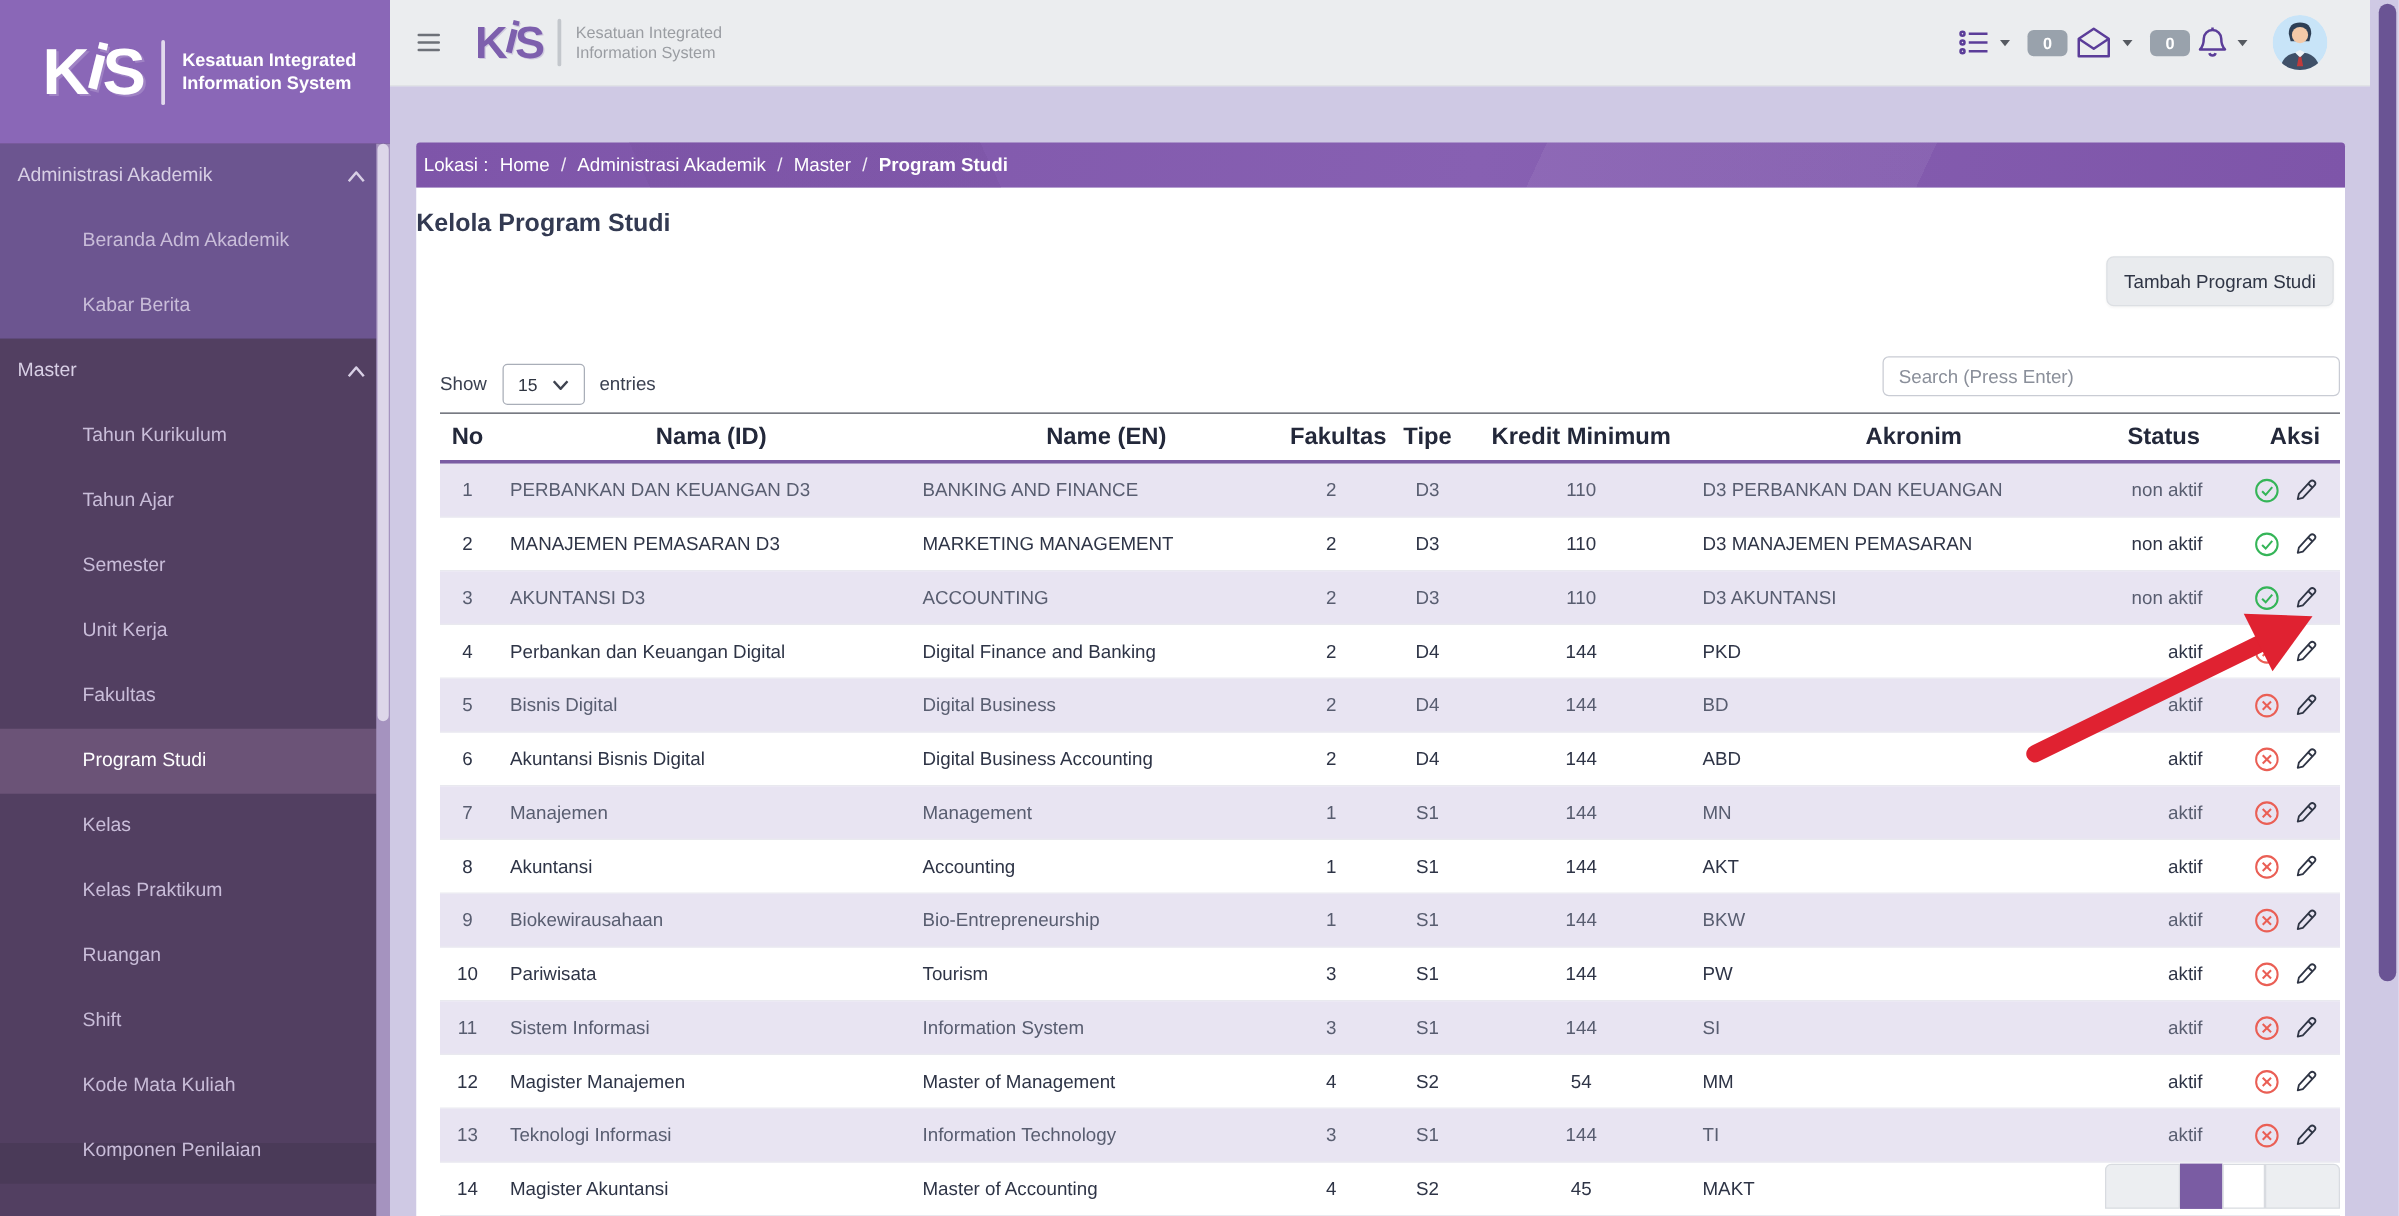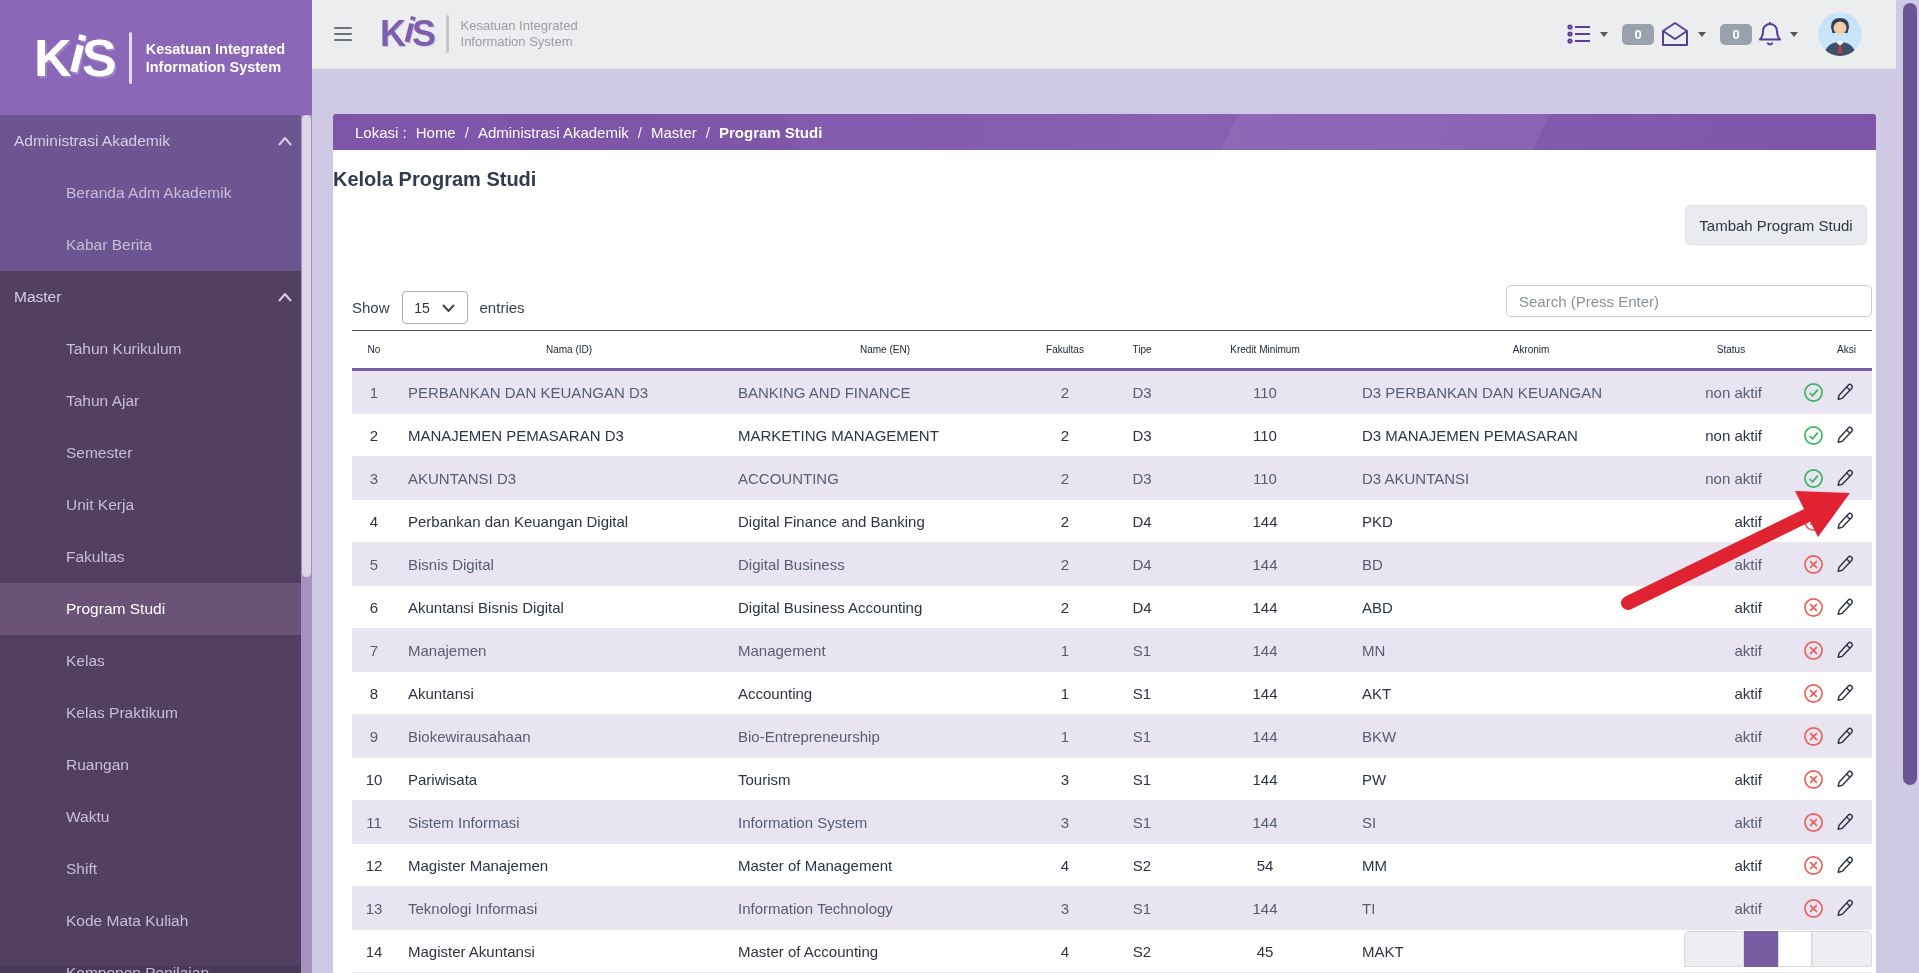--- a/index.html
+++ b/index.html
@@ -48,21 +48,21 @@
   #avatar{width:44px;height:44px;border-radius:50%;overflow:hidden;cursor:pointer;margin-left:6px;}
 
   
   #breadcrumb{position:absolute;left:333px;top:114px;width:1543px;height:36px;
     background:linear-gradient(100deg,#7e55a9 0%,#8760b2 55%,#7e55a9 100%);
     border-radius:3px 3px 0 0;display:flex;align-items:center;color:#fff;font-size:15px;z-index:3;}
   #breadcrumb::before{content:"";position:absolute;inset:0;
     background:
       linear-gradient(115deg,transparent 58%,rgba(255,255,255,0.06) 58% 78%,transparent 78%),
       linear-gradient(245deg,transparent 70%,rgba(120,80,160,0.35) 70% 88%,transparent 88%);}
-  #breadcrumb .inner{position:relative;padding-left:22px;display:flex;gap:9px;}
+  #breadcrumb .inner{position:relative;padding-left:6px;display:flex;gap:9px;}
   #breadcrumb .crumb{cursor:pointer;}
   #breadcrumb .crumb.current{font-weight:700;cursor:default;}
   #breadcrumb .sep{opacity:.9;}
 
   
   #card{position:absolute;left:333px;top:150px;width:1543px;height:823px;background:#ffffff;z-index:2;}
   #page-title{position:absolute;left:0;top:18px;width:100%;
     font-size:20px;font-weight:700;color:#333a52;}
   #add-btn{position:absolute;right:9px;top:55px;width:180px;height:38px;background:#e9ebee;
     border:1px solid #dcdfe3;border-radius:6px;font-size:15px;color:#2f3545;cursor:pointer;
@@ -77,21 +77,21 @@
   #search-input{position:absolute;right:0;top:-4px;width:366px;height:32px;border:1px solid #c9ccd4;
     border-radius:5px;padding:0 12px;font-size:15px;color:#3b82f6;box-sizing:border-box;outline:none;
     font-family:"Liberation Sans",sans-serif;}
   #search-input::placeholder{color:#8a8f9a;}
 
   
   #table{position:absolute;left:19px;top:180px;width:1520px;
     --cols:44px 334px 302px 66px 88px 158px 356px 74px 98px;}
   .trow{display:grid;grid-template-columns:var(--cols);align-items:center;}
   #thead{height:37px;border-top:1px solid #4b4f5a;border-bottom:3px solid #7a5ca3;}
-  #thead .hc{font-size:10px;font-weight:400;color:#23283a;text-align:center;}
+  #thead .hc{font-size:19px;font-weight:700;color:#23283a;text-align:center;}
   .drow{height:42px;border-bottom:1px solid #e9e9ef;font-size:15px;color:#2e3446;}
   .drow.odd{background:#e8e4f2;color:#585d70;}
   .cell{overflow:hidden;white-space:nowrap;}
   .c0{text-align:center;}
   .c1{padding-left:12px;}
   .c2{padding-left:8px;}
   .c3,.c4,.c5{text-align:center;}
   .c6{padding-left:18px;}
   .c7{text-align:right;padding-right:12px;}
   .c8{display:flex;justify-content:flex-end;align-items:center;gap:11px;padding-right:16px;}
@@ -150,21 +150,20 @@
           </div>
           <div class="side-row sub-item">Tahun Kurikulum</div>
           <div class="side-row sub-item">Tahun Ajar</div>
           <div class="side-row sub-item">Semester</div>
           <div class="side-row sub-item">Unit Kerja</div>
           <div class="side-row sub-item">Fakultas</div>
           <div class="side-row sub-item active">Program Studi</div>
           <div class="side-row sub-item">Kelas</div>
           <div class="side-row sub-item">Kelas Praktikum</div>
           <div class="side-row sub-item">Ruangan</div>
-          <div class="side-row sub-item">Waktu</div>
           <div class="side-row sub-item">Shift</div>
           <div class="side-row sub-item">Kode Mata Kuliah</div>
           <div class="side-row sub-item cut-section">Komponen Penilaian</div>
         </div>
       </div>
     <div id="sidebar-scroll">
       <div class="thumb"></div>
     </div>
   </div>
 

